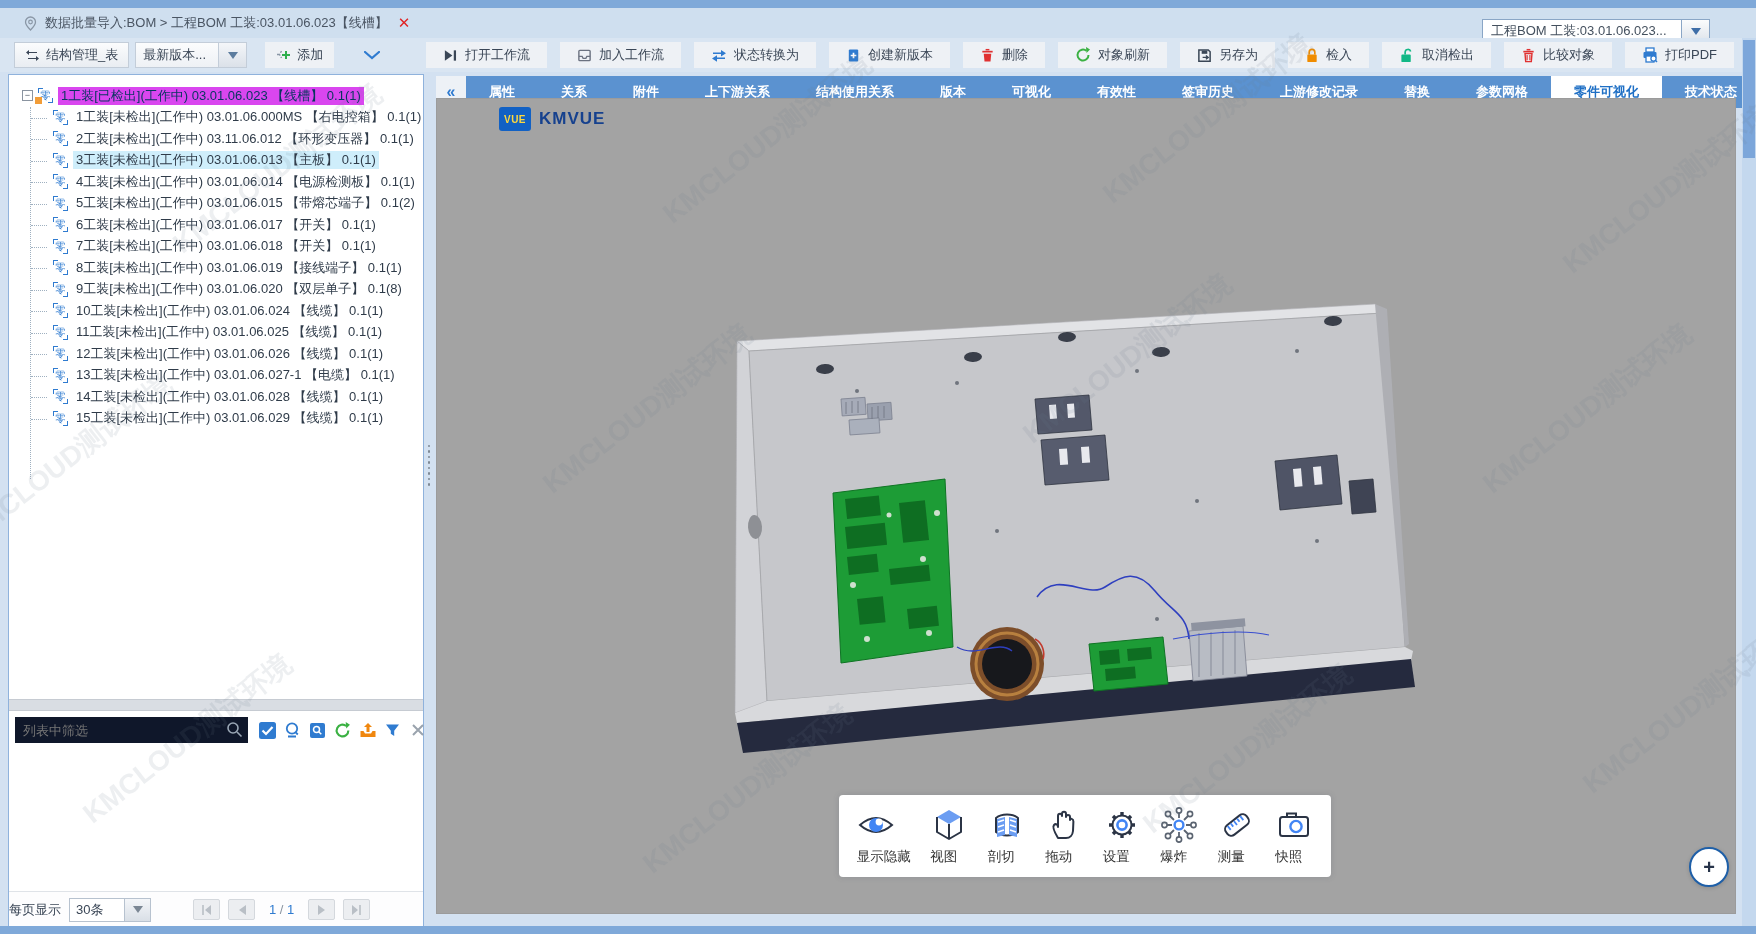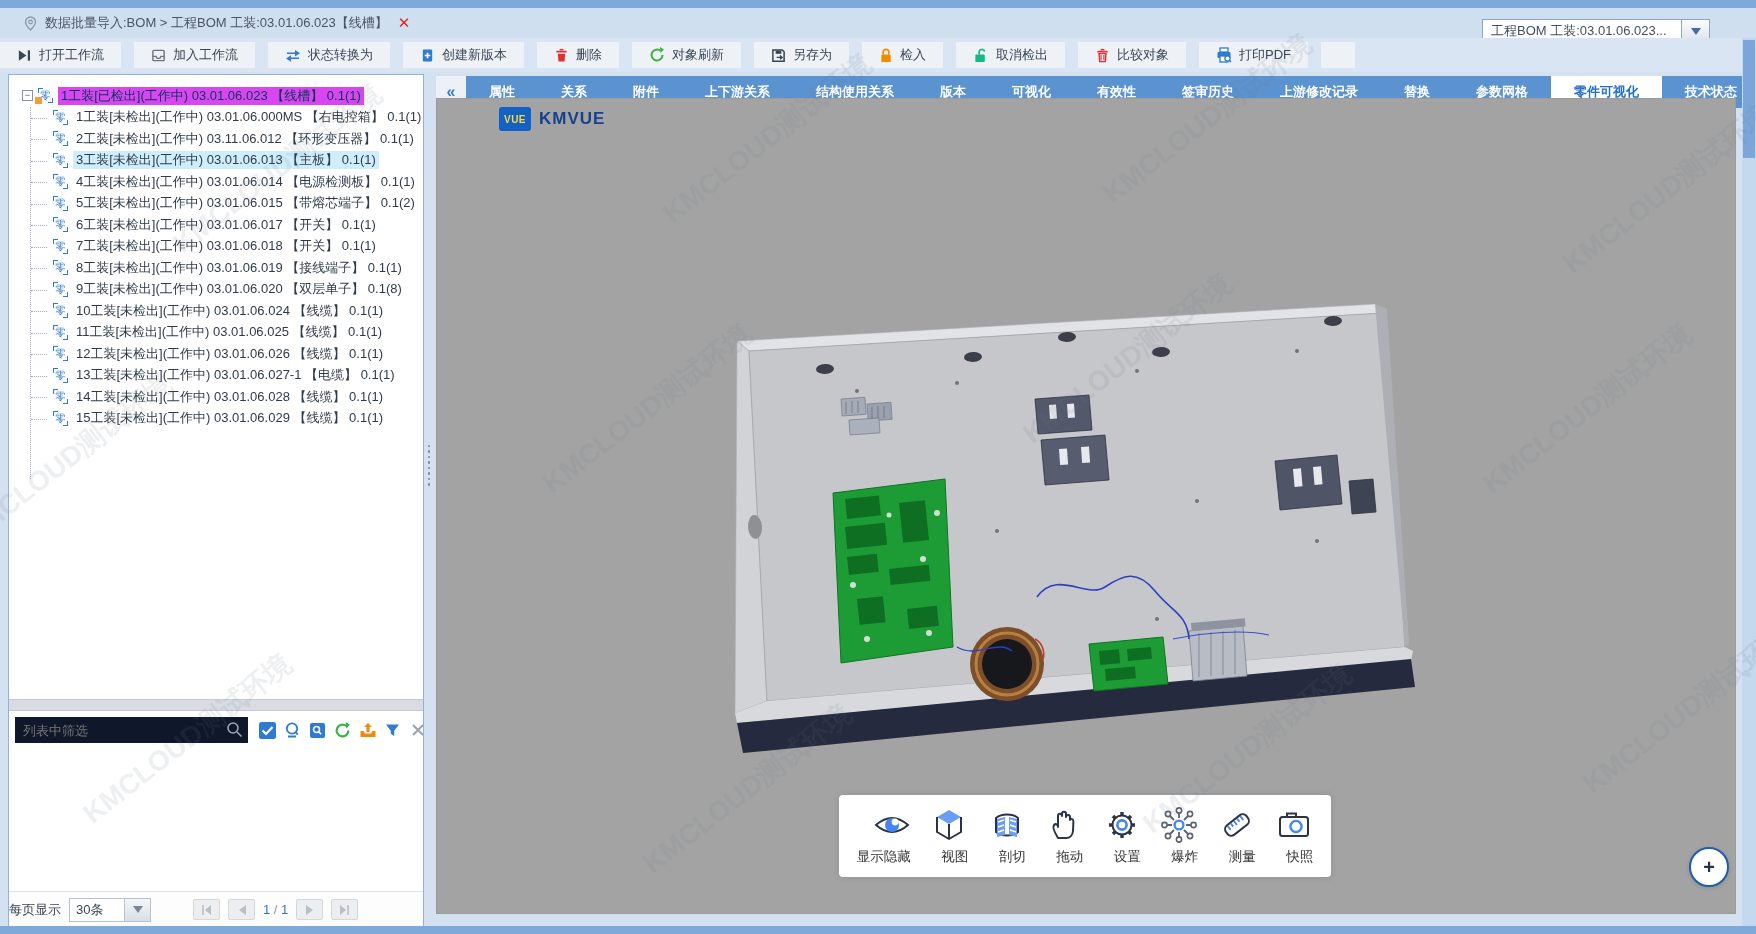--- a/index.html
+++ b/index.html
@@ -53,38 +53,38 @@
   .thead .hlabel{flex:1;text-align:center;color:#fff;font-size:13px;font-weight:bold}
   .thead .hfun{margin-right:10px}
   .tbody{position:absolute;left:0;top:704px;width:100%;height:112px;background:#fff}
   .pager{position:absolute;left:0;top:816px;width:100%;height:36px;border-top:1px solid #dfe3e8;display:flex;align-items:center;background:#fdfdfe}
   .pglabel{font-size:13px;color:#3a4656}
   .pgsel{display:flex;margin-left:8px;height:24px}
   .pgbox{width:56px;height:24px;background:#fff;border:1px solid #b7c2cf;font-size:13px;color:#3a4656;line-height:22px;padding:0 6px}
   .pgbtn{width:26px;height:24px;background:linear-gradient(#f4f6f9,#d9dfe6);border:1px solid #b7c2cf;border-left:none;display:flex;align-items:center;justify-content:center;cursor:pointer}
   .navbtns{display:flex;align-items:center;gap:8px;margin-left:42px}
   .nbtn{width:27px;height:21px;background:#eceef1;border:1px solid #d4d8dd;border-radius:2px;display:flex;align-items:center;justify-content:center;color:#b9bfc6;font-size:11px;cursor:default}
-  .pgind{font-size:13px;color:#8a94a0;margin:0 0}
+  .pgind{font-size:13px;color:#8a94a0;margin:0 6px}
   .pgind b{color:#2f7bd0;font-weight:normal}
   
   .splitter{position:absolute;left:425px;top:430px;width:8px;height:70px;display:flex;flex-direction:column;align-items:center;justify-content:center;gap:3px;cursor:col-resize}
   .splitter i{width:2.5px;height:2.5px;border-radius:50%;background:#7e8994}
   
   .tabzone{position:absolute;left:436px;top:76px;width:1306px;height:32px;background:#edf1f6;display:flex;align-items:center}
   .tabcollapse{width:30px;text-align:center;color:#2f7bd0;font-weight:bold;font-size:16px;cursor:pointer;flex:none}
   .tabbar{height:32px;background:#5b92d0;display:flex;flex:none}
   .tab{padding:0 23px;line-height:32px;color:#fff;font-size:13px;font-weight:700;cursor:pointer;white-space:nowrap}
   .tab.active{background:#fff;color:#1e6fc5}
   
   .viewer{position:absolute;left:436px;top:98px;width:1300px;height:816px;background:#a3a3a3;border:1px solid #9b9b9b}
   .logo{position:absolute;left:62px;top:8px;display:flex;align-items:center;gap:8px}
   .logobadge{width:32px;height:24px;background:#1261c4;border-radius:3px;color:#ffd83d;font-size:10px;font-weight:bold;display:flex;align-items:center;justify-content:center;letter-spacing:.5px}
   .logotext{font-size:17px;font-weight:bold;color:#16418e;letter-spacing:1px}
   .vtoolbar{position:absolute;left:402px;top:696px;width:492px;height:82px;background:#fff;box-shadow:0 0 6px rgba(60,70,90,.18);border-radius:4px;display:flex;align-items:center;justify-content:space-around;padding:0 8px}
-  .vtool{display:flex;flex-direction:column;align-items:flex-end;gap:4px;cursor:pointer}
+  .vtool{display:flex;flex-direction:column;align-items:flex-start;gap:4px;cursor:pointer}
   .vtool .vlabel{font-size:13.5px;color:#333}
   .plusbtn{position:absolute;left:1252px;top:748px;width:40px;height:40px;border:2px solid #1e5fa8;border-radius:50%;background:#fff;color:#27344a;font-size:20px;font-weight:bold;display:flex;align-items:center;justify-content:center;cursor:pointer;box-shadow:0 1px 4px rgba(0,0,0,.15)}
   
   .vscroll{position:absolute;right:0;top:38px;width:14px;height:888px;background:#c4d8ee}
   .vthumb{position:absolute;left:1px;top:2px;width:12px;height:118px;background:#7ca6da;cursor:pointer}
   .bottomstrip{position:absolute;left:0;top:926px;width:1756px;height:8px;background:#7fa9d9}
   
   .wmlayer{position:absolute;left:0;top:0;width:1756px;height:934px;pointer-events:none;z-index:50;overflow:hidden}
   .wm{position:absolute;font-size:28px;font-weight:bold;color:rgba(104,120,140,.12);transform:rotate(-38deg);white-space:nowrap}
 </style>
@@ -105,20 +105,46 @@
     <div class="ctxbox">工程BOM 工装:03.01.06.023...</div>
     <div class="ctxbtn">
       <svg width="10" height="7" viewBox="0 0 10 7">
           <path d="M0 0h10L5 7z" fill="#3f6ea8"></path>
         </svg>
     </div>
   </div>
 </div>
 
 <div class="toolband">
+  <div class="ptools">
+    <div class="ptbtn">
+      <svg width="15" height="13" viewBox="0 0 15 13">
+          <path d="M4 1 1 3.5 4 6V4h8V3H4zM11 7l3 2.5L11 12v-2H3V9h8z" fill="#3a4656"></path>
+        </svg>
+      <span>结构管理_表</span>
+    </div>
+    <div class="verbox">最新版本...</div>
+    <div class="verbtn">
+      <svg width="10" height="7" viewBox="0 0 10 7">
+          <path d="M0 0h10L5 7z" fill="#5c7c9e"></path>
+        </svg>
+    </div>
+    <div class="ptbtn" style="margin-left:18px;background:#eef1f5;border-color:transparent">
+      <svg width="15" height="14" viewBox="0 0 15 14">
+          <path d="M1 6.5h3M5.5 3 3.5 6.5l2 3.5" stroke="#8a97a6" stroke-width="1.4" fill="none" stroke-dasharray="2 1.4"></path>
+          <path d="M10 3v8M6 7h8" stroke="#2fae4e" stroke-width="2"></path>
+        </svg>
+      <span>添加</span>
+    </div>
+    <span class="chev" style="margin-left:30px">
+      <svg width="16" height="9" viewBox="0 0 16 9">
+          <path d="M1 1l7 6 7-6" stroke="#2f7bd0" stroke-width="2.2" fill="none" stroke-linecap="round"></path>
+        </svg>
+    </span>
+  </div>
   <div class="mtools">
     <div class="tbtn">
       <svg width="15" height="15" viewBox="0 0 16 16">
           <path d="M2 2.5 10 8l-8 5.5z" fill="#3a4656"></path>
           <rect x="11.5" y="2.5" width="2.4" height="11" fill="#3a4656"></rect>
         </svg>
       <span>打开工作流</span>
     </div>
     <div class="tbtn">
       <svg width="15" height="15" viewBox="0 0 16 16">

